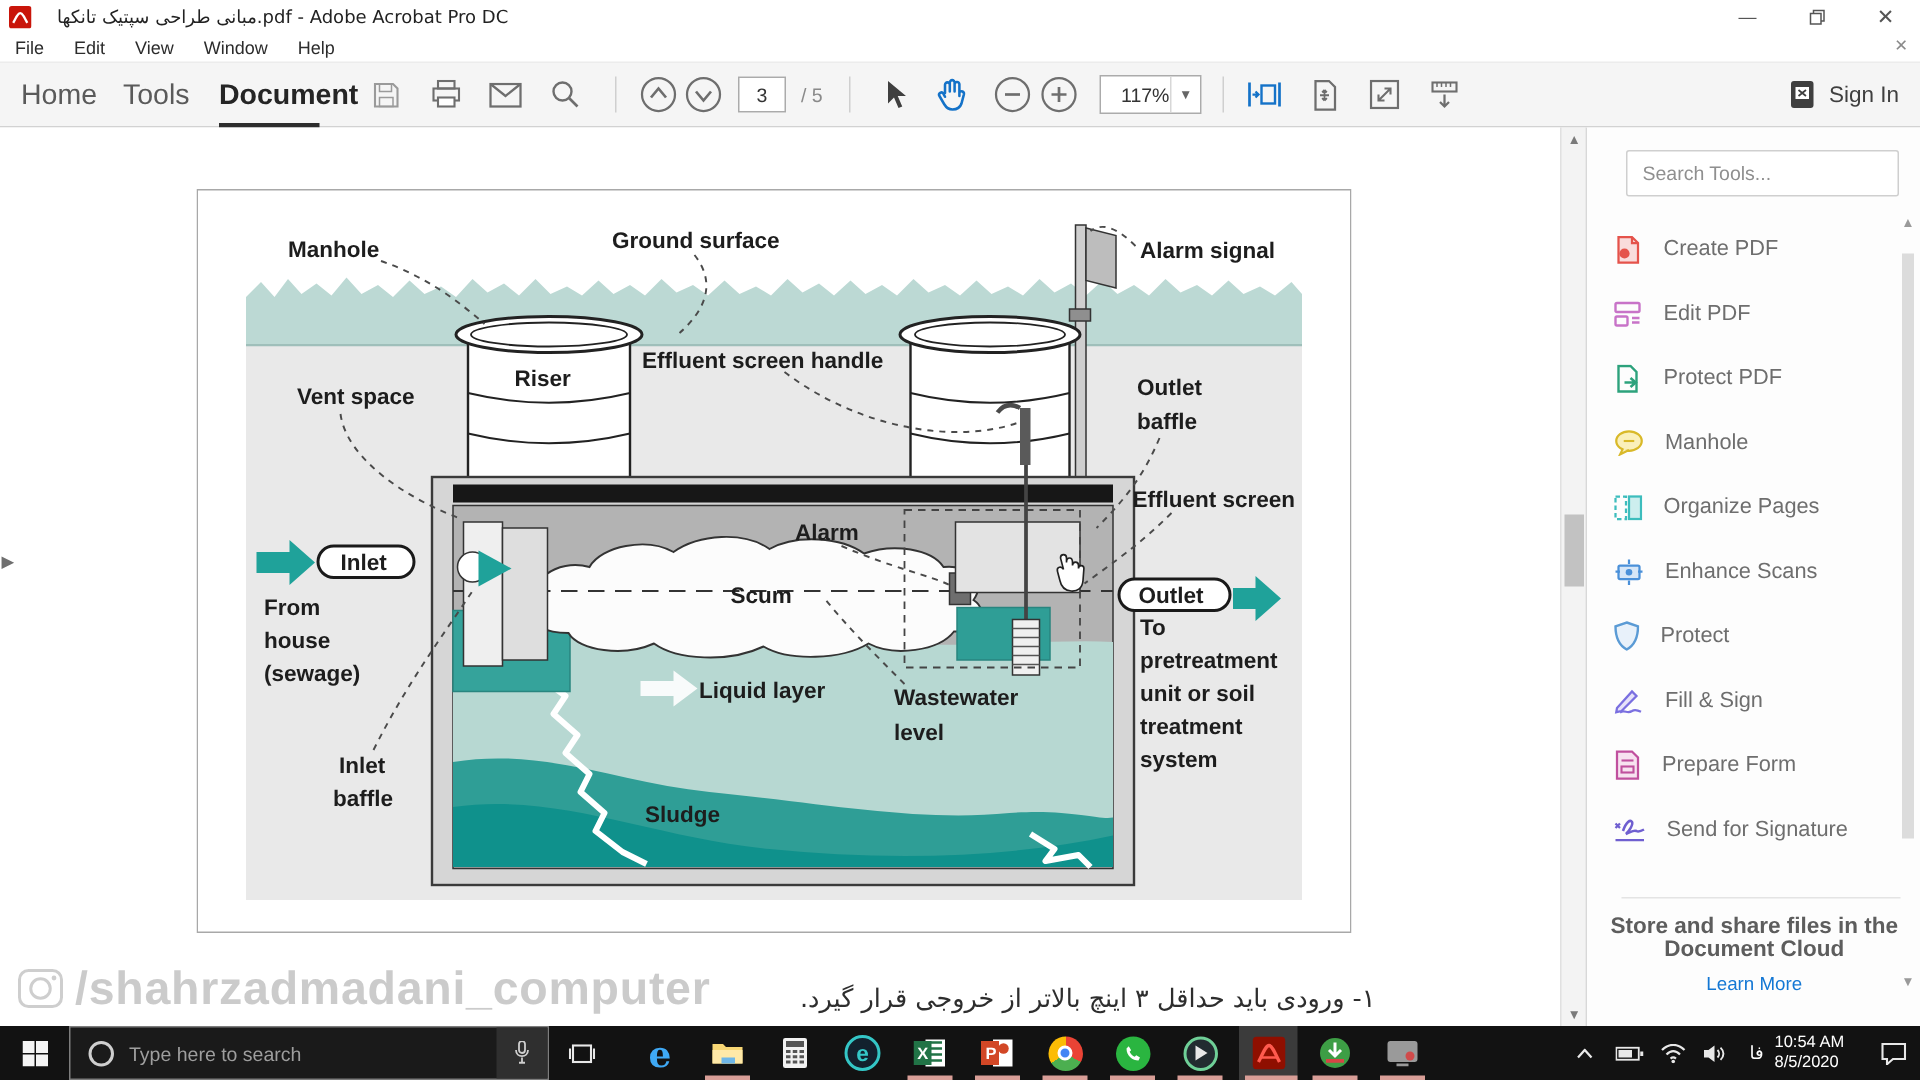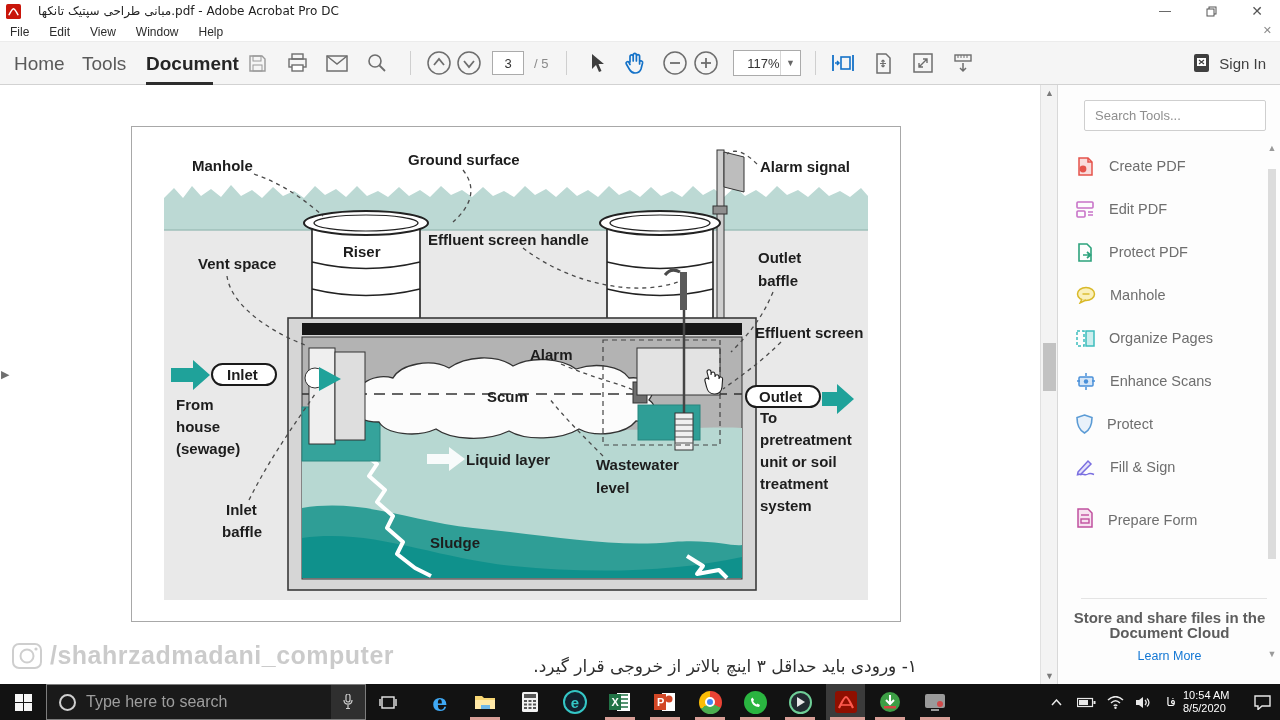--- a/index.html
+++ b/index.html
@@ -52,28 +52,28 @@
   .tool-label { font-size:14.5px; color:#6e6e6e; }
   .side-scroll { position:absolute; right:2px; top:58px; width:12px; height:520px; }
   .side-scroll .thumb { position:absolute; left:2px; top:26px; width:8px; height:390px; background:#dcdcdc; }
   .side-scroll .arr { position:absolute; left:0; width:12px; height:14px; color:#9a9a9a; font-size:9px; text-align:center; }
   .promo-divider { position:absolute; left:23px; top:513px; width:186px; height:1px; background:#e4e4e4; }
   .promo { position:absolute; left:10px; top:525px; width:203px; text-align:center; font-size:15px; font-weight:bold; color:#5d5d5d; line-height:15px; }
   .learn-more { position:absolute; left:10px; top:564px; width:203px; text-align:center; font-size:12.5px; color:#1377d4; }
 
   
   .watermark { position:absolute; left:12px; top:556px; display:flex; align-items:center; gap:8px; opacity:.8; }
-  .watermark-text { font-size:25px; font-weight:bold; color:#bfbfbf; letter-spacing:.5px; }
+  .watermark-text { font-size:31px; font-weight:bold; color:#bfbfbf; letter-spacing:.5px; }
   .note-fa { position:absolute; left:585px; top:571px; width:332px; direction:rtl; text-align:left; font-size:17px; color:#2e2e2e; font-family:"DejaVu Sans","Liberation Sans",sans-serif; white-space:nowrap; }
 
   
   .taskbar { position:absolute; left:0; top:684px; width:1280px; height:36px; background:#121212; }
   .tb-cell { position:absolute; top:0; height:36px; display:flex; align-items:center; justify-content:center; }
   .tsearch { position:absolute; left:46px; top:0; width:320px; height:36px; background:#1a1a1a; border:1px solid #7d7d7d; display:flex; align-items:center; }
-  .tsearch-text { font-size:16px; color:#9e9e9e; margin-left:10px; }
+  .tsearch-text { font-size:13px; color:#9e9e9e; margin-left:10px; }
   .cortana { width:17px; height:17px; border:2px solid #cfcfcf; border-radius:50%; margin-left:12px; }
   .mic-zone { position:absolute; right:0; top:0; width:34px; height:34px; background:#2f2f2f; display:flex; align-items:center; justify-content:center; }
   .runline { position:absolute; top:33px; height:3px; width:30px; background:#d89e97; }
   .active-cell { position:absolute; left:826px; top:0; width:39px; height:36px; background:#3b3b3b; }
   .tray-text { color:#fff; font-size:12px; font-family:"DejaVu Sans","Liberation Sans",sans-serif; }
   .clock { position:absolute; left:1183px; top:0; width:58px; height:36px; color:#fff; font-size:11px; text-align:left; display:flex; flex-direction:column; justify-content:center; line-height:13px; }
 
   
   .dlab { font-family:"Liberation Sans",sans-serif; font-weight:bold; fill:#1d1d1d; font-size:15px; }
 </style>
@@ -419,27 +419,35 @@
       </svg>
     <span class="tool-label">Protect</span>
   </div>
   <div class="tool-row" style="top:364px;">
     <svg width="20" height="18" viewBox="0 0 20 18">
         <path d="M2 14 L12 3 L15 6 L5 16 L1.5 16.8 Z" fill="#e6e2fa" stroke="#7a6fe0" stroke-width="1.5"></path>
         <path d="M4 17 c3,-2 5,1 8,-1 c2,-1.4 4,-0.5 6,0.5" fill="none" stroke="#7a6fe0" stroke-width="1.5"></path>
       </svg>
     <span class="tool-label">Fill &amp; Sign</span>
   </div>
-  <div class="tool-row" style="top:407px;align-items:flex-end;">
+  <div class="tool-row" style="top:407px;">
     <svg width="18" height="20" viewBox="0 0 18 20">
         <path d="M2 1 h10 l4 4 v14 h-14 z" fill="#f7e2f0" stroke="#c0509e" stroke-width="1.5"></path>
         <rect x="5" y="11" width="8" height="4" fill="none" stroke="#c0509e" stroke-width="1.4"></rect>
         <path d="M5 7 h8" stroke="#c0509e" stroke-width="1.4"></path>
       </svg>
     <span class="tool-label">Prepare Form</span>
+  </div>
+  <div class="tool-row" style="top:450px;">
+    <svg width="21" height="18" viewBox="0 0 21 18">
+        <path d="M1 8 l3 -3 M1 5 l3 3" stroke="#6f5fd0" stroke-width="1.5"></path>
+        <path d="M6 10 c2,-6 5,-8 6,-6 c1,1.6 -2,6 -4,8 c3,-1 5,-3 7,-2 c1.4,0.8 2.4,0.4 5,-1" fill="none" stroke="#6f5fd0" stroke-width="1.7"></path>
+        <path d="M1 16 h19" stroke="#6f5fd0" stroke-width="1.5"></path>
+      </svg>
+    <span class="tool-label">Send for Signature</span>
   </div>
 
   <div class="side-scroll">
     <div class="arr" style="top:0;">▲</div>
     <div class="thumb"></div>
     <div class="arr" style="bottom:0;">▼</div>
   </div>
 
   <div class="promo-divider"></div>
   <div class="promo">Store and share files in the Document Cloud</div>

